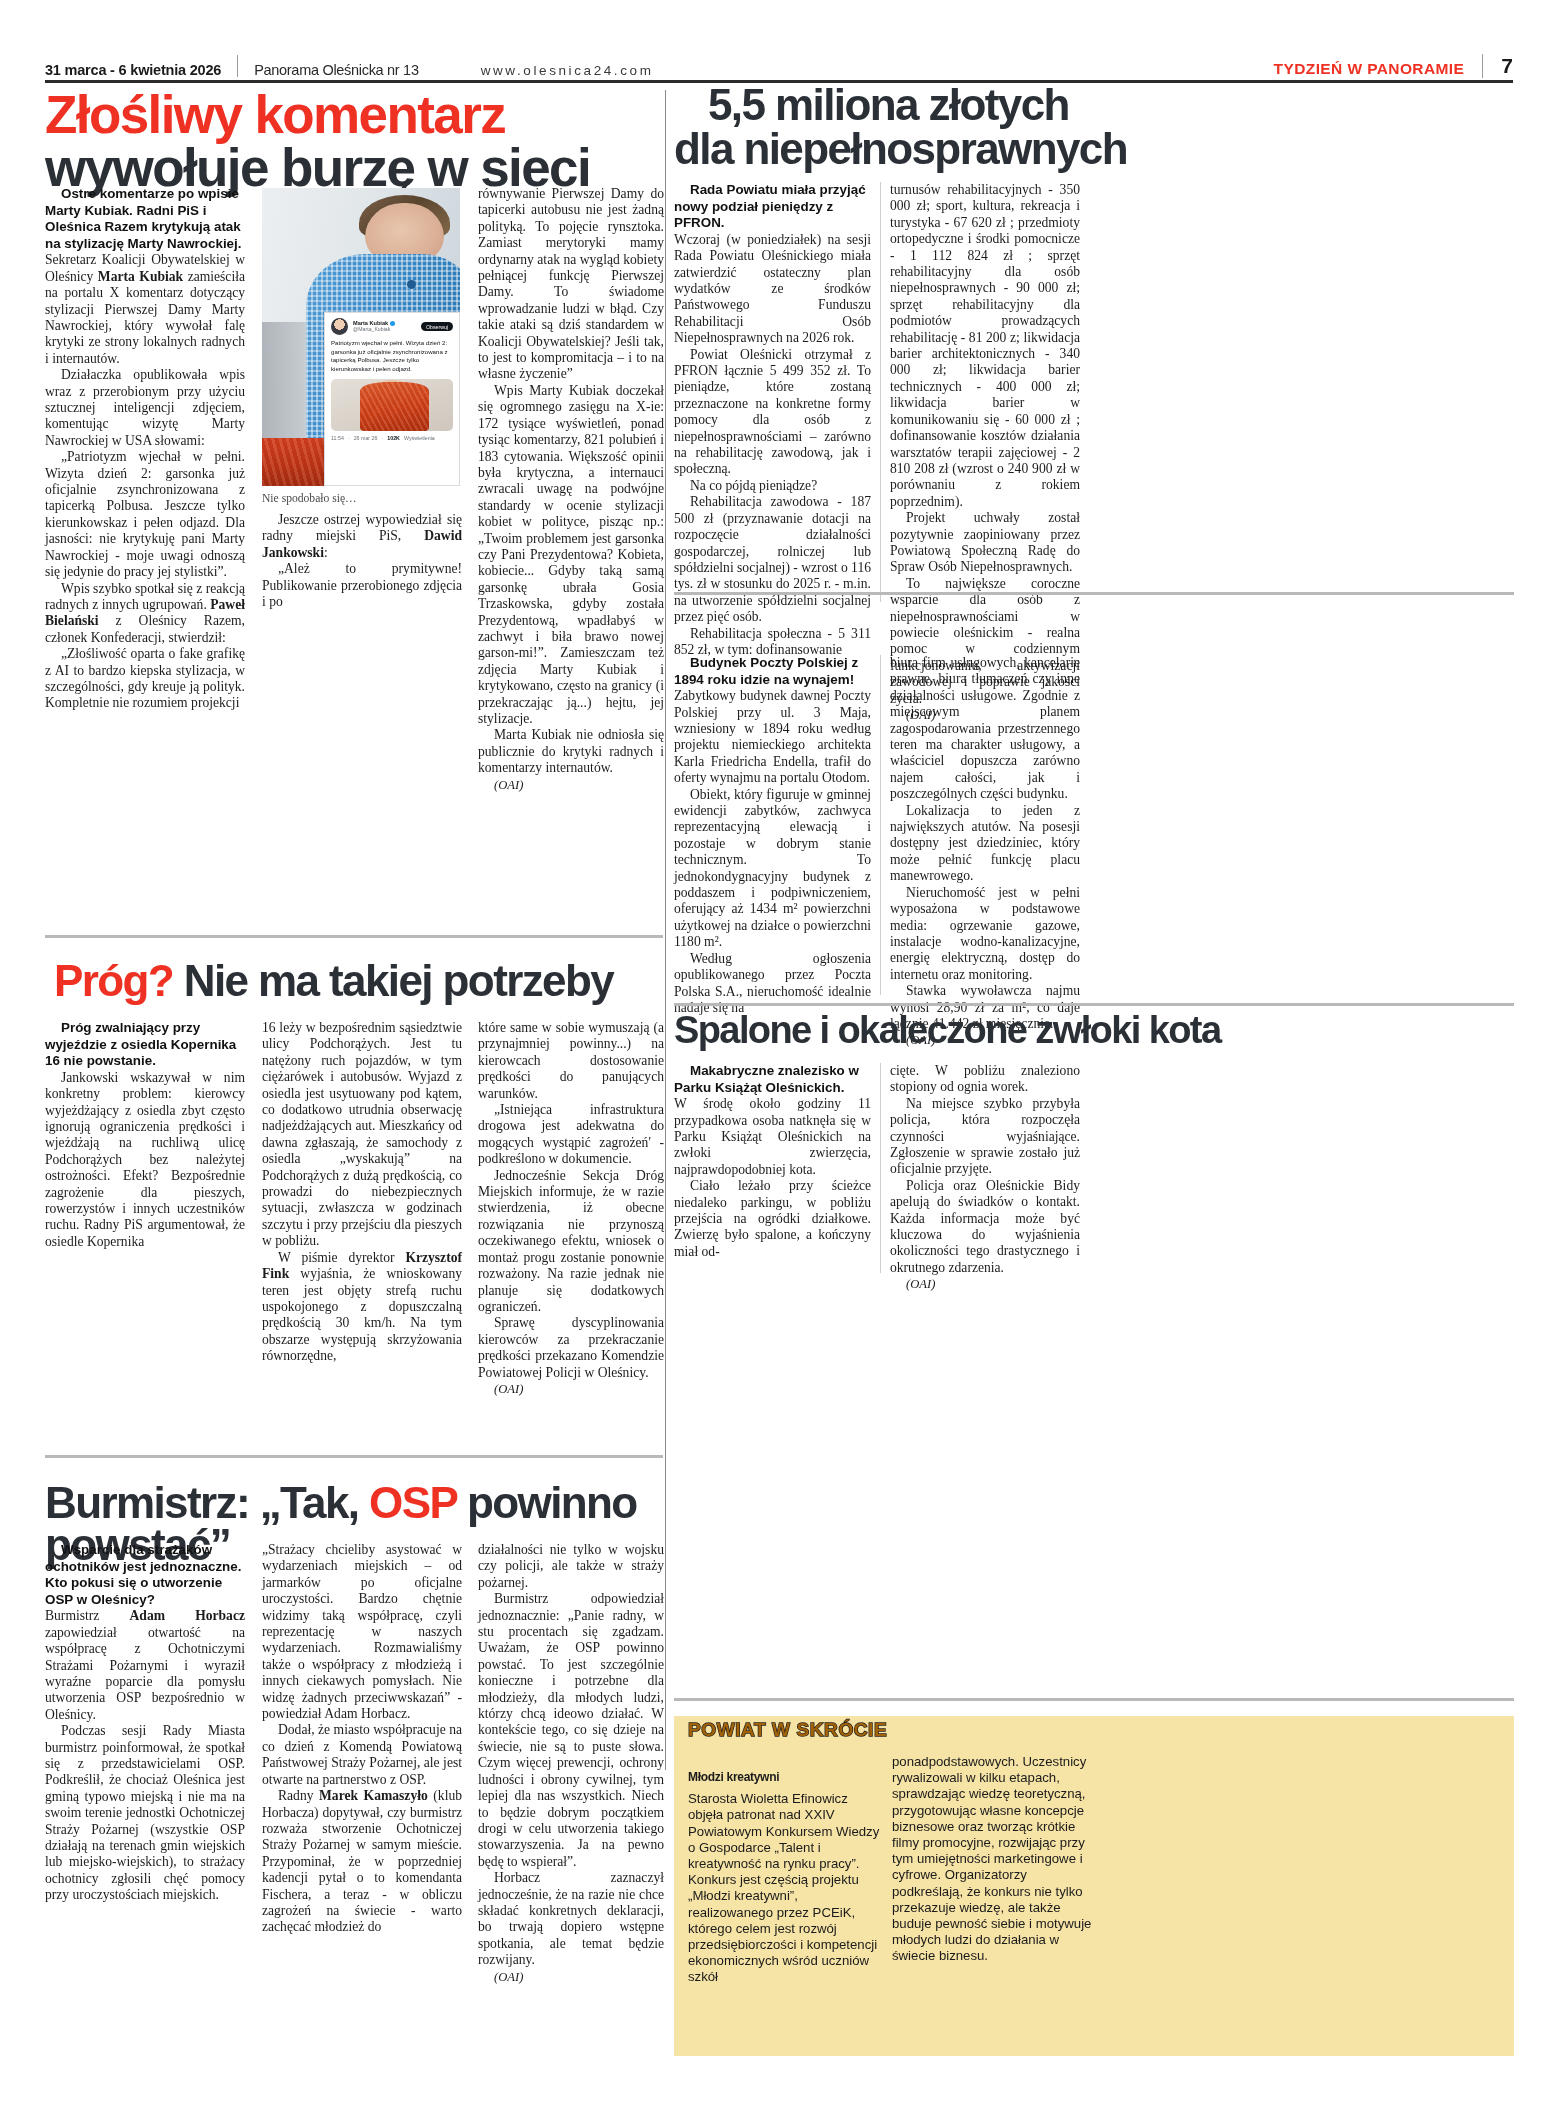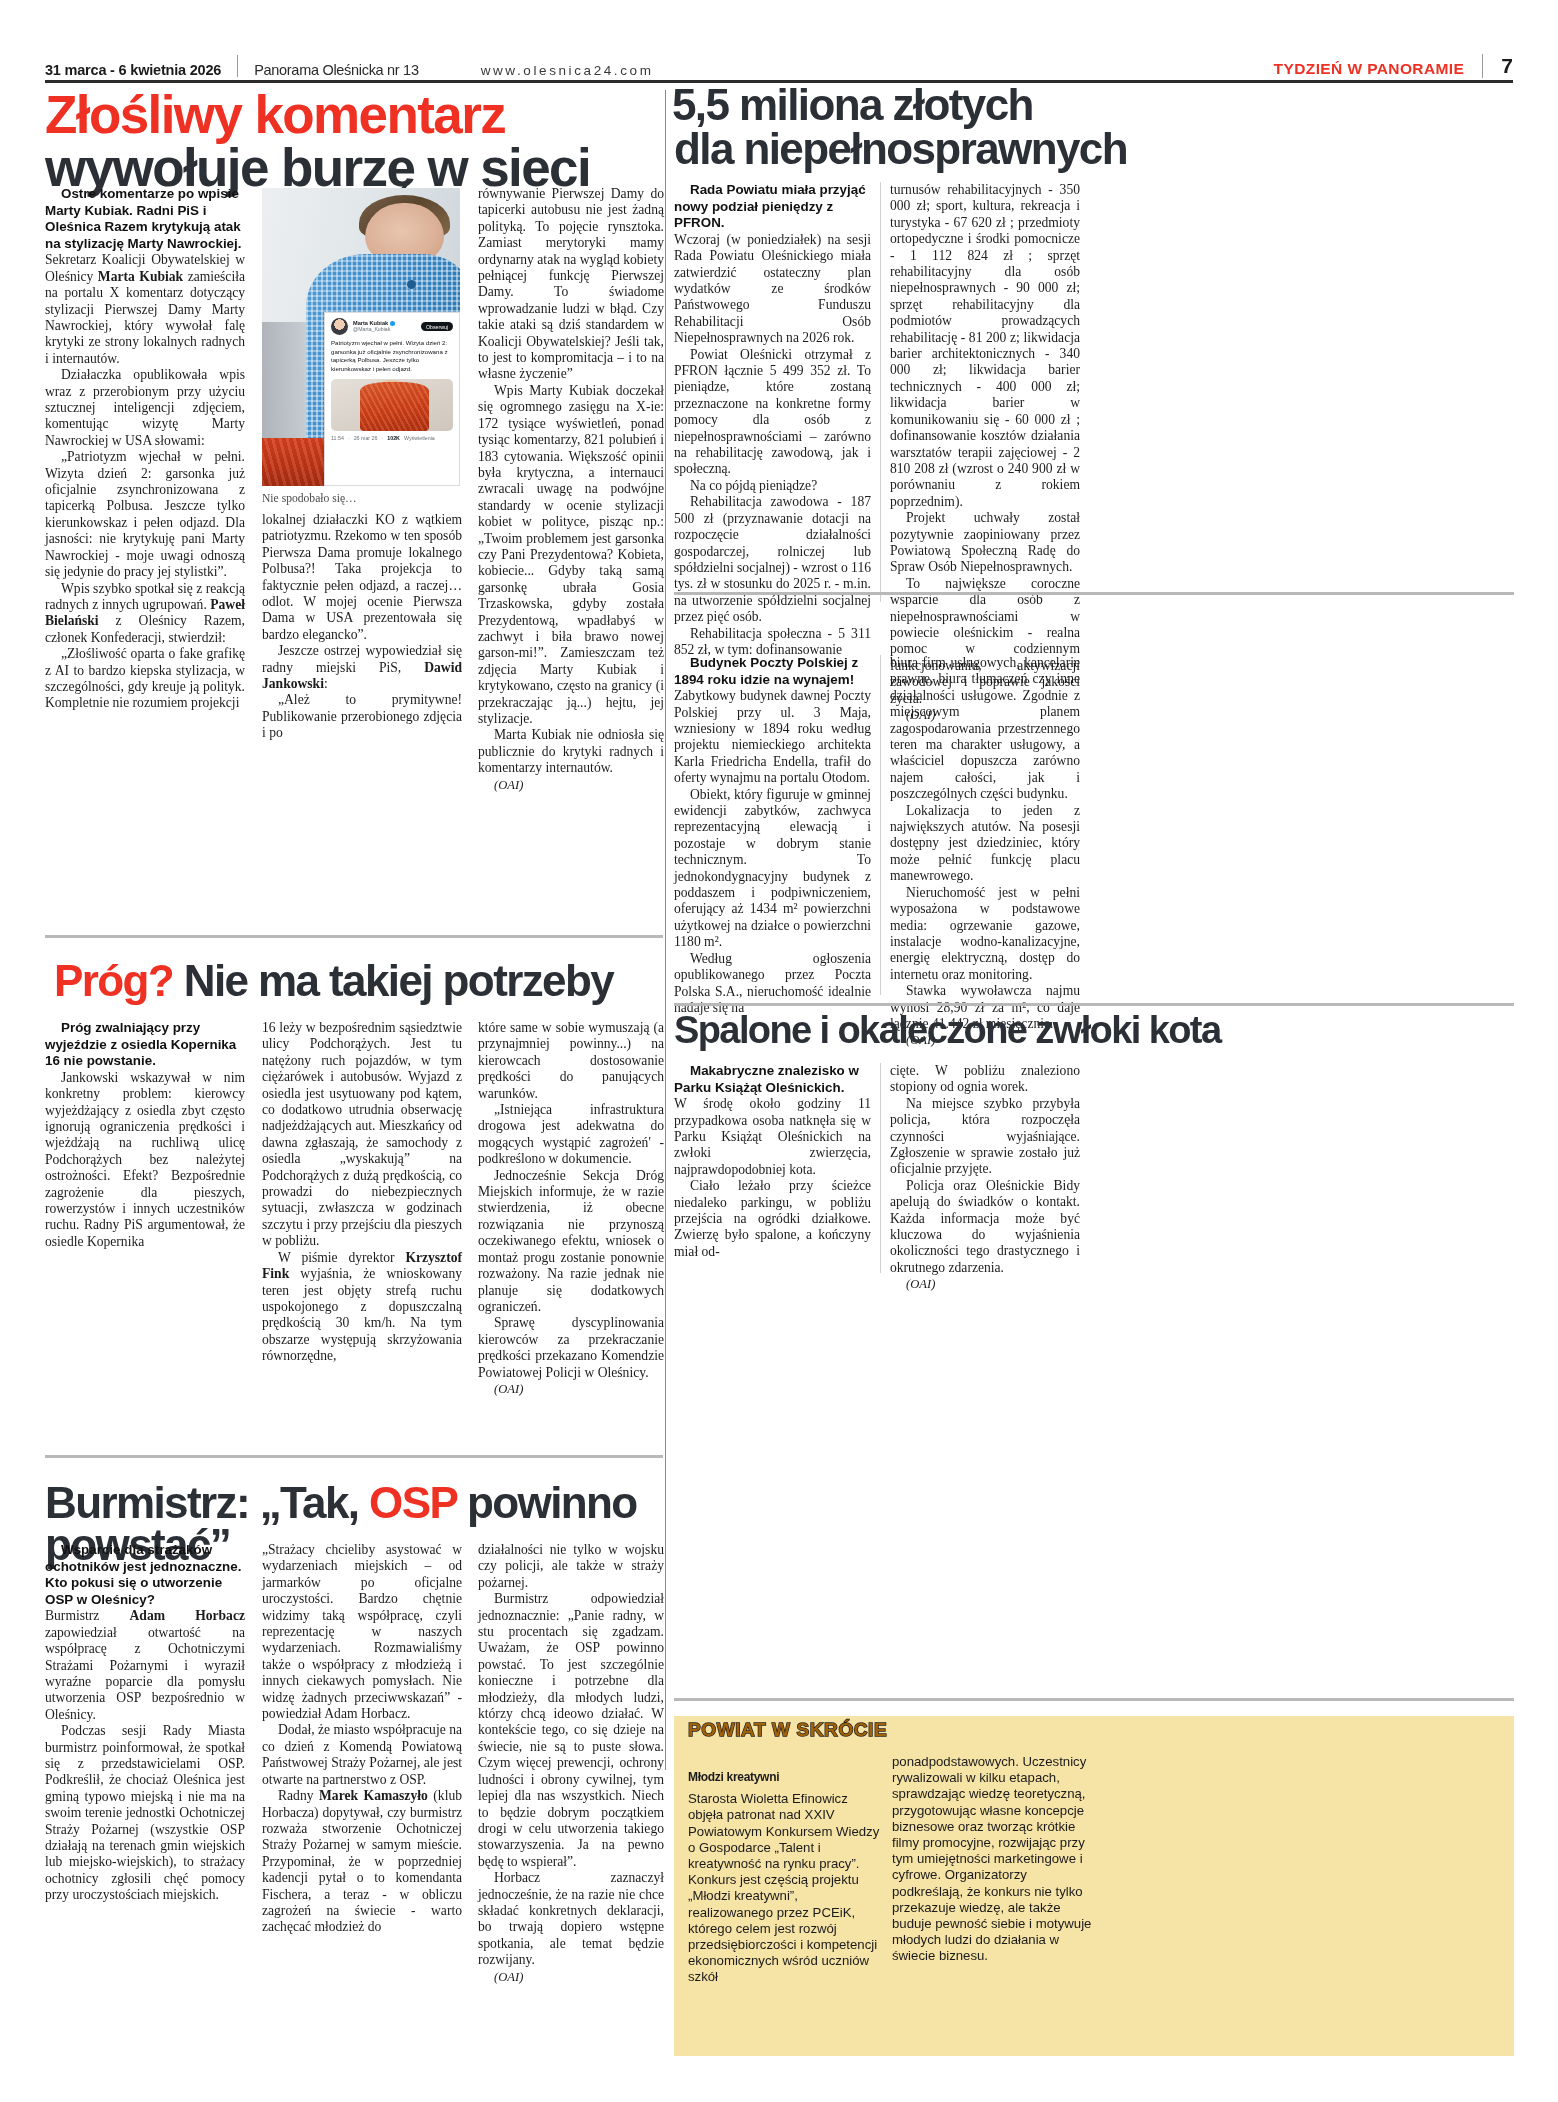--- a/index.html
+++ b/index.html
@@ -269,21 +269,20 @@
         <span>·</span>
         <b>102K</b>
         <span>Wyświetlenia</span>
       </div>
     </div>
   </div>
   <div class="caption" style="left:262px;top:492px;width:200px;">Nie spodobało się…</div>
 
   <div class="col" style="left:262px;top:512px;width:200px;">
     <div>
-        <p class="noind">lokalnej działaczki KO z wątkiem patriotyzmu. Rzekomo w ten sposób Pierwsza Dama promuje lokalnego Polbusa?! Taka projekcja to faktycznie pełen odjazd, a raczej… odlot. W mojej ocenie Pierwsza Dama w USA prezentowała się bardzo elegancko”.</p>
         <p>Jeszcze ostrzej wypowiedział się radny miejski PiS, <b>Dawid Jankowski</b>:</p>
         <p>„Ależ to prymitywne! Publikowanie przerobionego zdjęcia i po</p>
       </div>
   </div>
 
   <div class="col" style="left:478px;top:186px;width:186px;">
     <div>
         <p class="noind">równywanie Pierwszej Damy do tapicerki autobusu nie jest żadną polityką. To pojęcie rynsztoka. Zamiast merytoryki mamy ordynarny atak na wygląd kobiety pełniącej funkcję Pierwszej Damy. To świadome wprowadzanie ludzi w błąd. Czy takie ataki są dziś standardem w Koalicji Obywatelskiej? Jeśli tak, to jest to kompromitacja – i to na własne życzenie”</p>
         <p>Wpis Marty Kubiak doczekał się ogromnego zasięgu na X-ie: 172 tysiące wyświetleń, ponad tysiąc komentarzy, 821 polubień i 183 cytowania. Większość opinii była krytyczna, a internauci zwracali uwagę na podwójne standardy w ocenie stylizacji kobiet w polityce, pisząc np.: „Twoim problemem jest garsonka czy Pani Prezydentowa? Kobieta, kobiecie... Gdyby taką samą garsonkę ubrała Gosia Trzaskowska, gdyby została Prezydentową, wpadłabyś w zachwyt i biła brawo nowej garson-mi!”. Zamieszczam też zdjęcia Marty Kubiak i krytykowano, często na granicy (i przekraczając ją...) hejtu, jej stylizacje.</p>
         <p>Marta Kubiak nie odniosła się publicznie do krytyki radnych i komentarzy internautów.</p>
@@ -342,21 +341,21 @@
   </div>
   <div class="col" style="left:478px;top:1542px;width:186px;">
     <div>
         <p class="noind">działalności nie tylko w wojsku czy policji, ale także w straży pożarnej.</p>
         <p>Burmistrz odpowiedział jednoznacznie: „Panie radny, w stu procentach się zgadzam. Uważam, że OSP powinno powstać. To jest szczególnie konieczne i potrzebne dla młodzieży, dla młodych ludzi, którzy chcą ideowo działać. W kontekście tego, co się dzieje na świecie, nie są to puste słowa. Czym więcej prewencji, ochrony ludności i obrony cywilnej, tym lepiej dla nas wszystkich. Niech to będzie dobrym początkiem drogi w celu utworzenia takiego stowarzyszenia. Ja na pewno będę to wspierał”.</p>
         <p>Horbacz zaznaczył jednocześnie, że na razie nie chce składać konkretnych deklaracji, bo trwają dopiero wstępne spotkania, ale temat będzie rozwijany.</p>
       </div>
     <p class="sign">(OAI)</p>
   </div>
 
-  <div class="hl hl-lg" style="left:672px;top:84px;width:840px;">
+  <div class="hl hl-lg" style="left:708px;top:84px;width:840px;">
     <span>5,5 miliona złotych</span>
   </div>
   <div class="hl hl-lg" style="left:674px;top:128px;width:840px;">
     <span>dla niepełnosprawnych</span>
   </div>
 
   <div class="col" style="left:674px;top:182px;width:197px;">
     <p class="lead">Rada Powiatu miała przyjąć nowy podział pieniędzy z PFRON.</p>
     <div>
         <p class="noind">Wczoraj (w poniedziałek) na sesji Rada Powiatu Oleśnickiego miała zatwierdzić ostateczny plan wydatków ze środków Państwowego Funduszu Rehabilitacji Osób Niepełnosprawnych na 2026 rok.</p>

